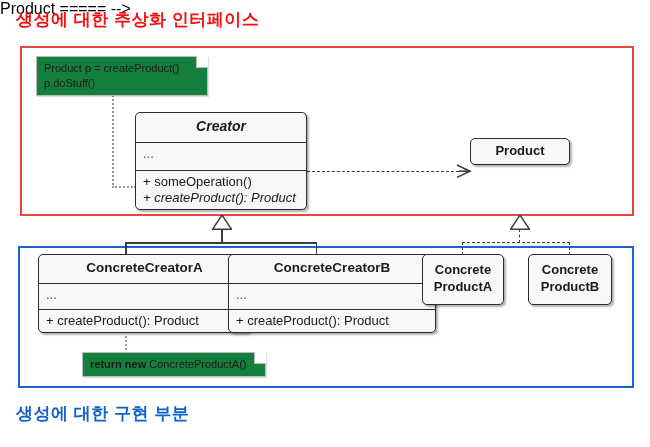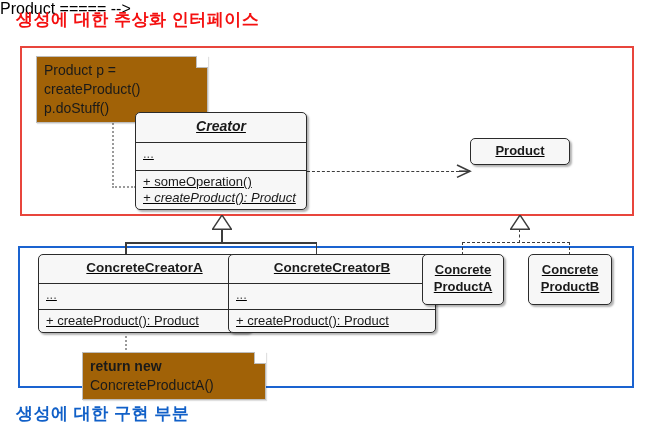--- a/index.html
+++ b/index.html
@@ -48,21 +48,20 @@
 
   
   .uml-class {
     position: absolute;
     box-sizing: border-box;
     background: #f7f7f7;
     border: 1.5px solid #2b2b2b;
     border-radius: 5px;
     box-shadow: 2px 2px 2px rgba(0,0,0,0.30);
     overflow: hidden;
-    text-decoration: underline;
   }
   .uml-row {
     box-sizing: border-box;
     padding: 3px 7px;
     font-size: 13px;
     color: #1a1a1a;
     line-height: 1.25;
   }
   .uml-row + .uml-row { border-top: 1.5px solid #2b2b2b; }
   .uml-name {
@@ -98,23 +97,23 @@
   #class-ccreatorA .uml-attrs, #class-ccreatorB .uml-attrs { height: 26px; }
 
   #class-cproductA        { left: 422px; top: 254px; width: 82px; }
   #class-cproductB        { left: 528px; top: 254px; width: 84px; }
   #class-cproductA .uml-name, #class-cproductB .uml-name { padding: 7px 4px 8px; font-size: 13px; }
 
   
   .uml-note {
     position: absolute;
     box-sizing: border-box;
-    background: #a16207;
+    background: #15803d;
     border: 1.5px solid #bdbdbd;
-    font-size: 14px;
+    font-size: 11px;
     color: #1a1a1a;
     padding: 4px 7px;
     line-height: 1.35;
     box-shadow: 1px 1px 1px rgba(0,0,0,0.12);
   }
   .uml-note .fold {
     position: absolute;
     top: -1px; right: -1px;
     width: 11px; height: 11px;
     background: #ffffff;

